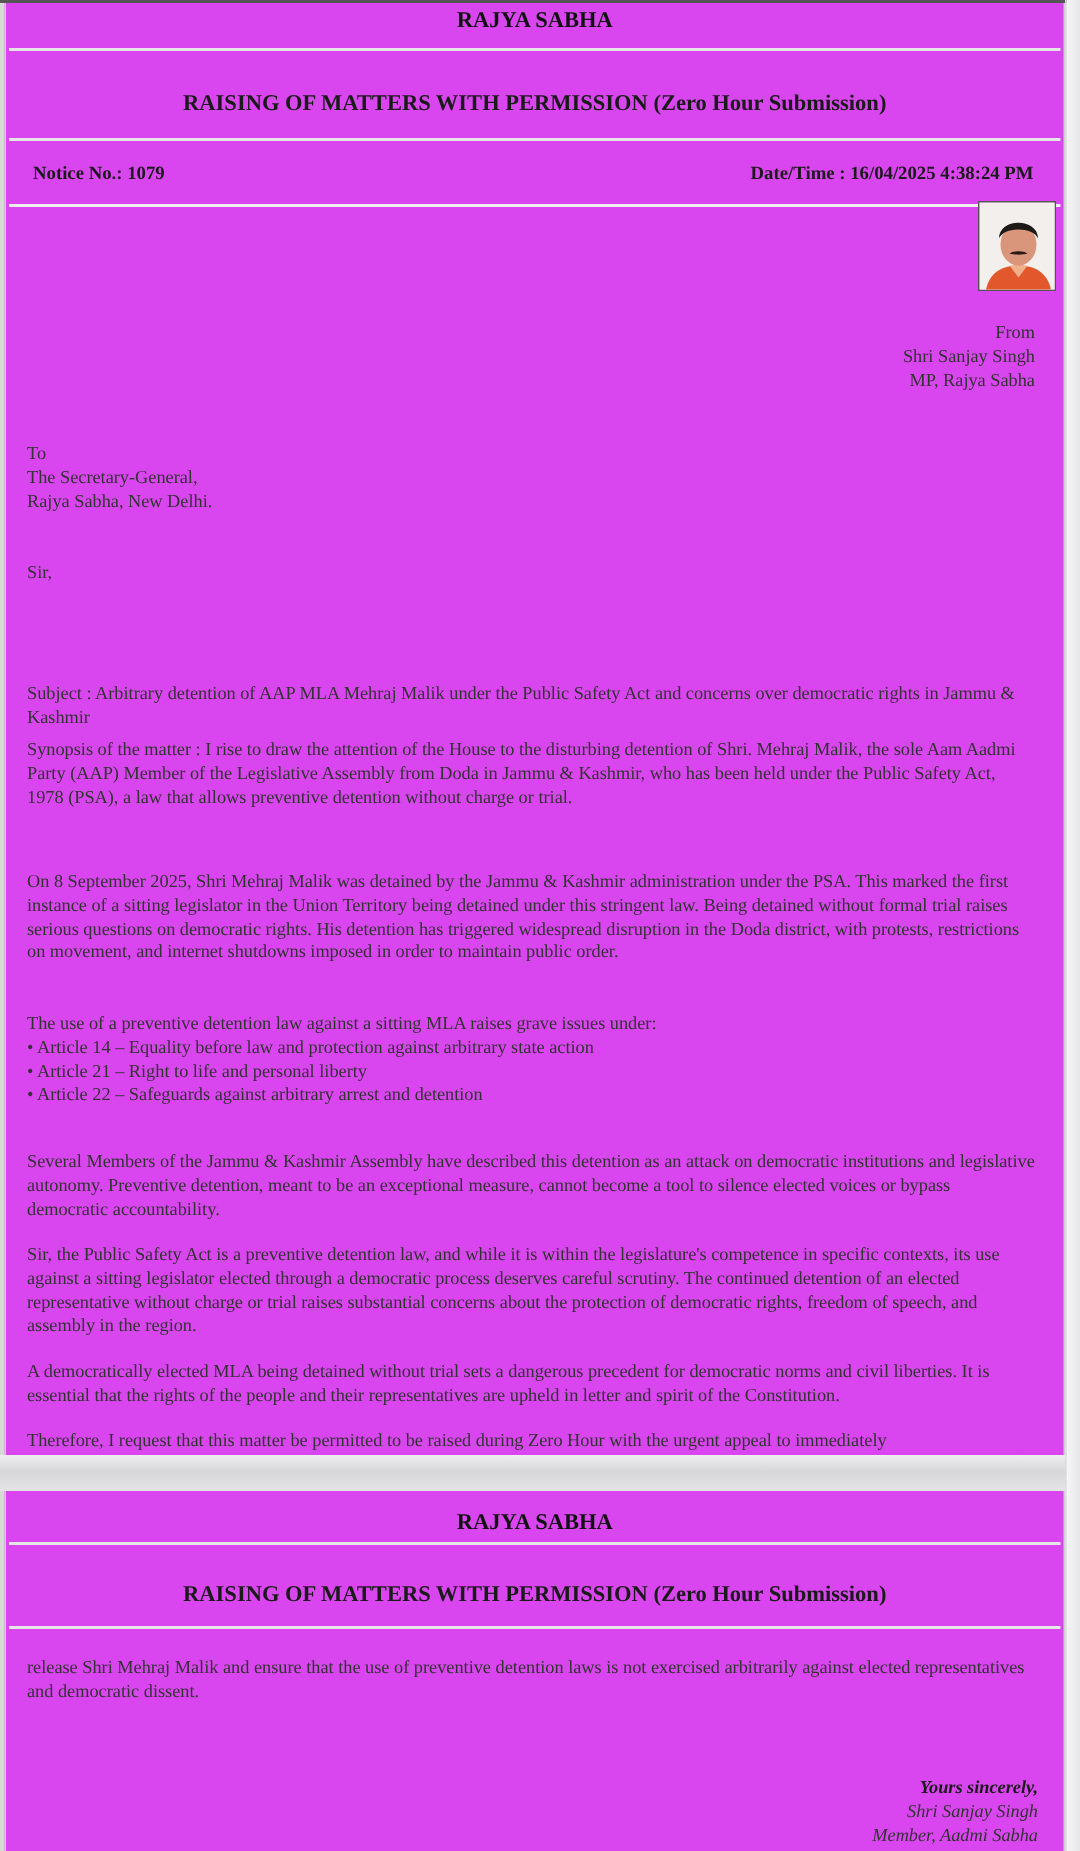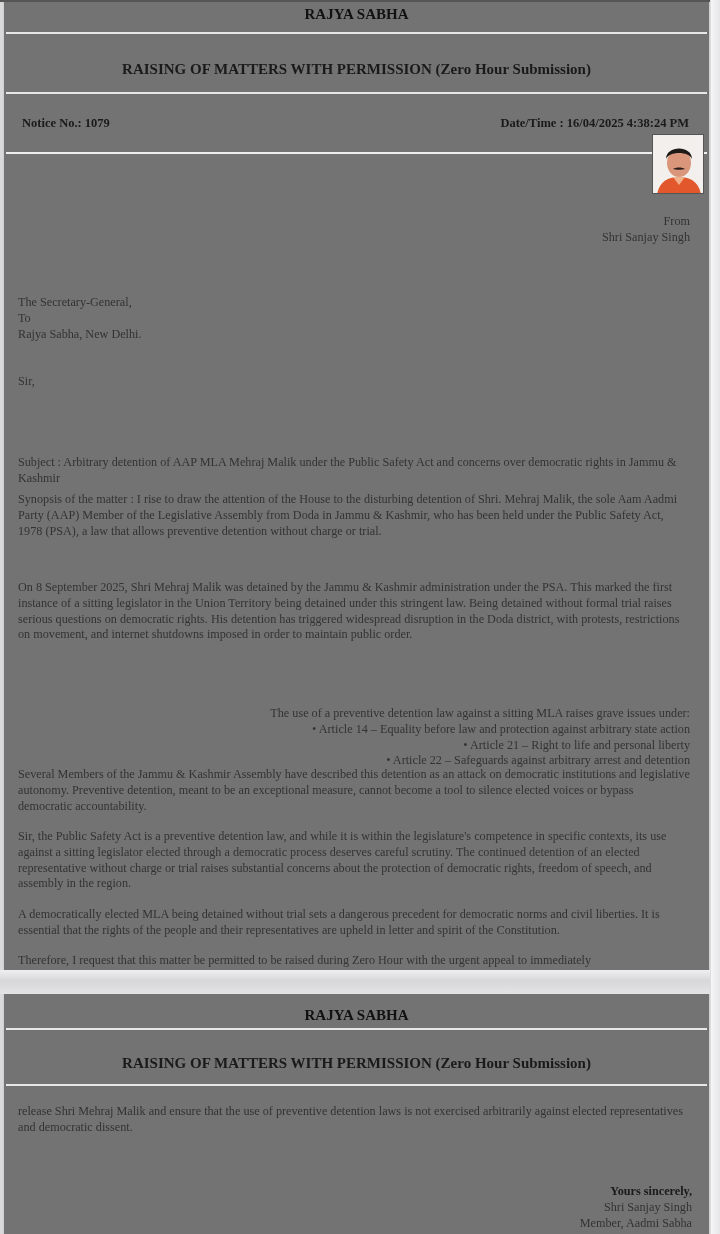--- a/index.html
+++ b/index.html
@@ -10,21 +10,21 @@
       color: #2b2b2b;
       position: relative;
     }
     .topbar {
       position: absolute; left: 0; top: 0; width: 720px; height: 2px; background: #555;
     }
     .page {
       position: absolute;
       left: 3px;
       width: 707px;
-      background: #737373;
+      background: #d946ef;
       border-left: 1px solid #cfcfcf;
       border-right: 1px solid #cfcfcf;
     }
     .page1 { top: 2px; height: 968px; }
     .page2 { top: 994px; height: 240px; }
     .scroll-edge {
       position: absolute; right: 0; top: 0; width: 10px; height: 1234px;
       background: linear-gradient(to right, #f6f6f7, #e6e6e9);
       border-left: 1px solid #dcdcdf;
     }
@@ -36,21 +36,21 @@
       text-align: center; font-weight: bold; font-size: 15px; color: #111;
       height: 30px; line-height: 20px; padding-top: 2px;
     }
     .rule { height: 2px; background: #e6e6e6; margin: 0 2px; }
     .subtitle {
       text-align: center; font-weight: bold; font-size: 15px; color: #1a1a1a;
       height: 46px; line-height: 46px; margin-top: 12px;
     }
     .meta-row {
       display: flex; justify-content: space-between;
-      padding: 0 20px 0 18px; height: 58px; align-items: center;
+      padding: 0 20px 0 18px; height: 42px; align-items: center;
       font-weight: bold; font-size: 12.5px; color: #1a1a1a;
     }
     .meta-rule { height: 2px; background: #eeeeee; margin: 0 2px; }
     .photo {
       position: absolute; left: 652px; top: 134px; width: 52px; height: 60px;
       border: 1px solid #555; overflow: hidden; background: #f4f1ee;
     }
     .photo svg { display: block; }
     .block { position: absolute; left: 18px; width: 672px; font-size: 12.2px; line-height: 15.8px; color: #333; }
     .bullets div { line-height: 15.8px; }
@@ -83,39 +83,40 @@
     <path d="M20 42 L26 50 L32 42 Z" fill="#f0b08c"></path>
     <ellipse cx="26" cy="28" rx="12" ry="14" fill="#d9967a"></ellipse>
     <path d="M13 24 C13 10 39 10 39 24 C36 16 16 16 13 24 Z" fill="#1e1a18"></path>
     <path d="M20 34 C23 32 29 32 32 34 C29 35 23 35 20 34 Z" fill="#2a1d18"></path>
   </svg>
 </div>
 
 <div class="block" style="top:214px;text-align:right;">
   <div>From</div>
   <div>Shri Sanjay Singh</div>
+  <div>MP, Rajya Sabha</div>
 </div>
 
 <div class="block" style="top:295px;">
+  <div>To</div>
   <div>The Secretary-General,</div>
-  <div>To</div>
   <div>Rajya Sabha, New Delhi.</div>
 </div>
 
 <div class="block" style="top:374px;">
   <div>Sir,</div>
 </div>
 
 <div class="block" style="top:455px;">Subject : Arbitrary detention of AAP MLA Mehraj Malik under the Public Safety Act and concerns over democratic rights in Jammu &amp; Kashmir</div>
 
 <div class="block" style="top:492px;">Synopsis of the matter : I rise to draw the attention of the House to the disturbing detention of Shri. Mehraj Malik, the sole Aam Aadmi Party (AAP) Member of the Legislative Assembly from Doda in Jammu &amp; Kashmir, who has been held under the Public Safety Act, 1978 (PSA), a law that allows preventive detention without charge or trial.</div>
 
 <div class="block" style="top:580px;">On 8 September 2025, Shri Mehraj Malik was detained by the Jammu &amp; Kashmir administration under the PSA. This marked the first instance of a sitting legislator in the Union Territory being detained under this stringent law. Being detained without formal trial raises serious questions on democratic rights. His detention has triggered widespread disruption in the Doda district, with protests, restrictions on movement, and internet shutdowns imposed in order to maintain public order.</div>
 
-<div class="block" style="top:706px;text-align:right;">
+<div class="block" style="top:675px;">
   <div>The use of a preventive detention law against a sitting MLA raises grave issues under:</div>
   <div class="bullets">
     <div>• Article 14 – Equality before law and protection against arbitrary state action</div>
     <div>• Article 21 – Right to life and personal liberty</div>
     <div>• Article 22 – Safeguards against arbitrary arrest and detention</div>
   </div>
 </div>
 
 <div class="block" style="top:767px;font-family:Liberation Serif, serif;">Several Members of the Jammu &amp; Kashmir Assembly have described this detention as an attack on democratic institutions and legislative autonomy. Preventive detention, meant to be an exceptional measure, cannot become a tool to silence elected voices or bypass democratic accountability.</div>
 
@@ -129,19 +130,19 @@
 
 <div class="page page2">
   <div class="header-title" style="height:34px; line-height:34px; padding-top:4px;">RAJYA SABHA</div>
   <div class="rule"></div>
   <div class="subtitle" style="height:42px; line-height:42px;">RAISING OF MATTERS WITH PERMISSION (Zero Hour Submission)</div>
   <div class="rule"></div>
 </div>
 
 <div class="block" style="top:1104px;">release Shri Mehraj Malik and ensure that the use of preventive detention laws is not exercised arbitrarily against elected representatives and democratic dissent.</div>
 
-<div class="signature" style="top:1184px;">
+<div class="signature" style="top:1184px;font-style:italic;">
   <div class="closing">Yours sincerely,</div>
   <div>Shri Sanjay Singh</div>
   <div>Member, Aadmi Sabha</div>
 </div>
 
 <div class="scroll-edge"></div>
 
 </body></html>

